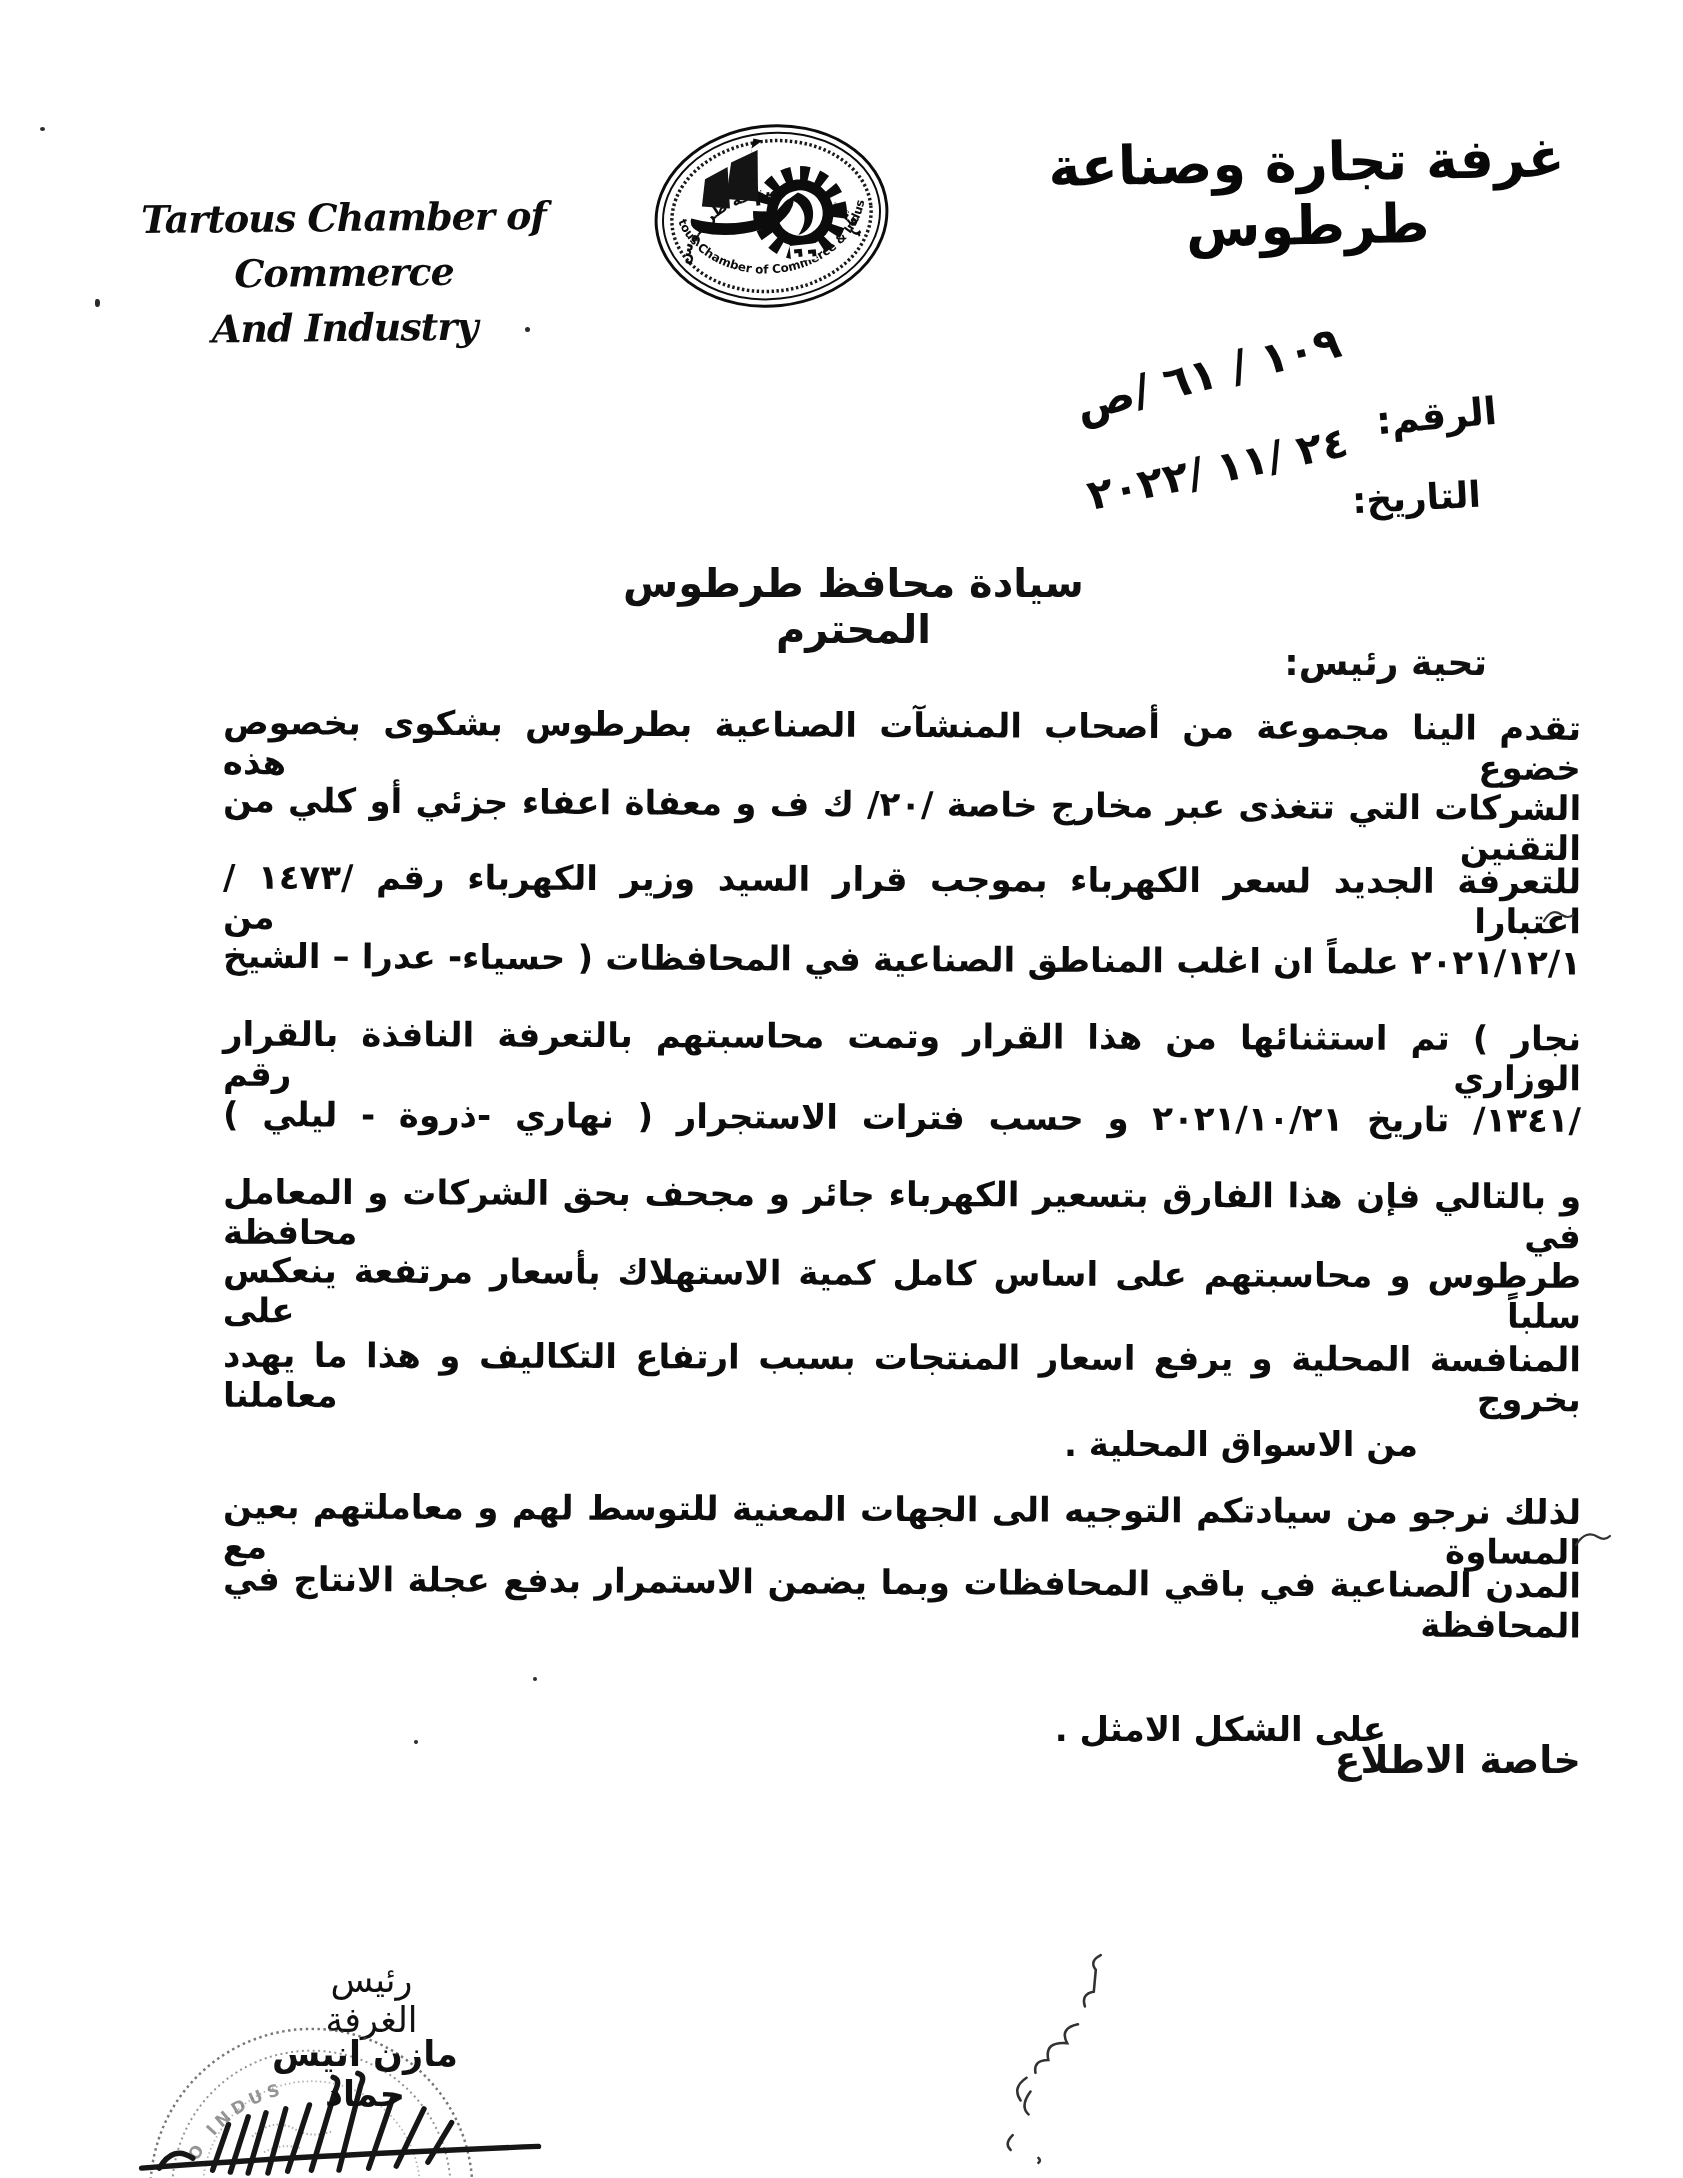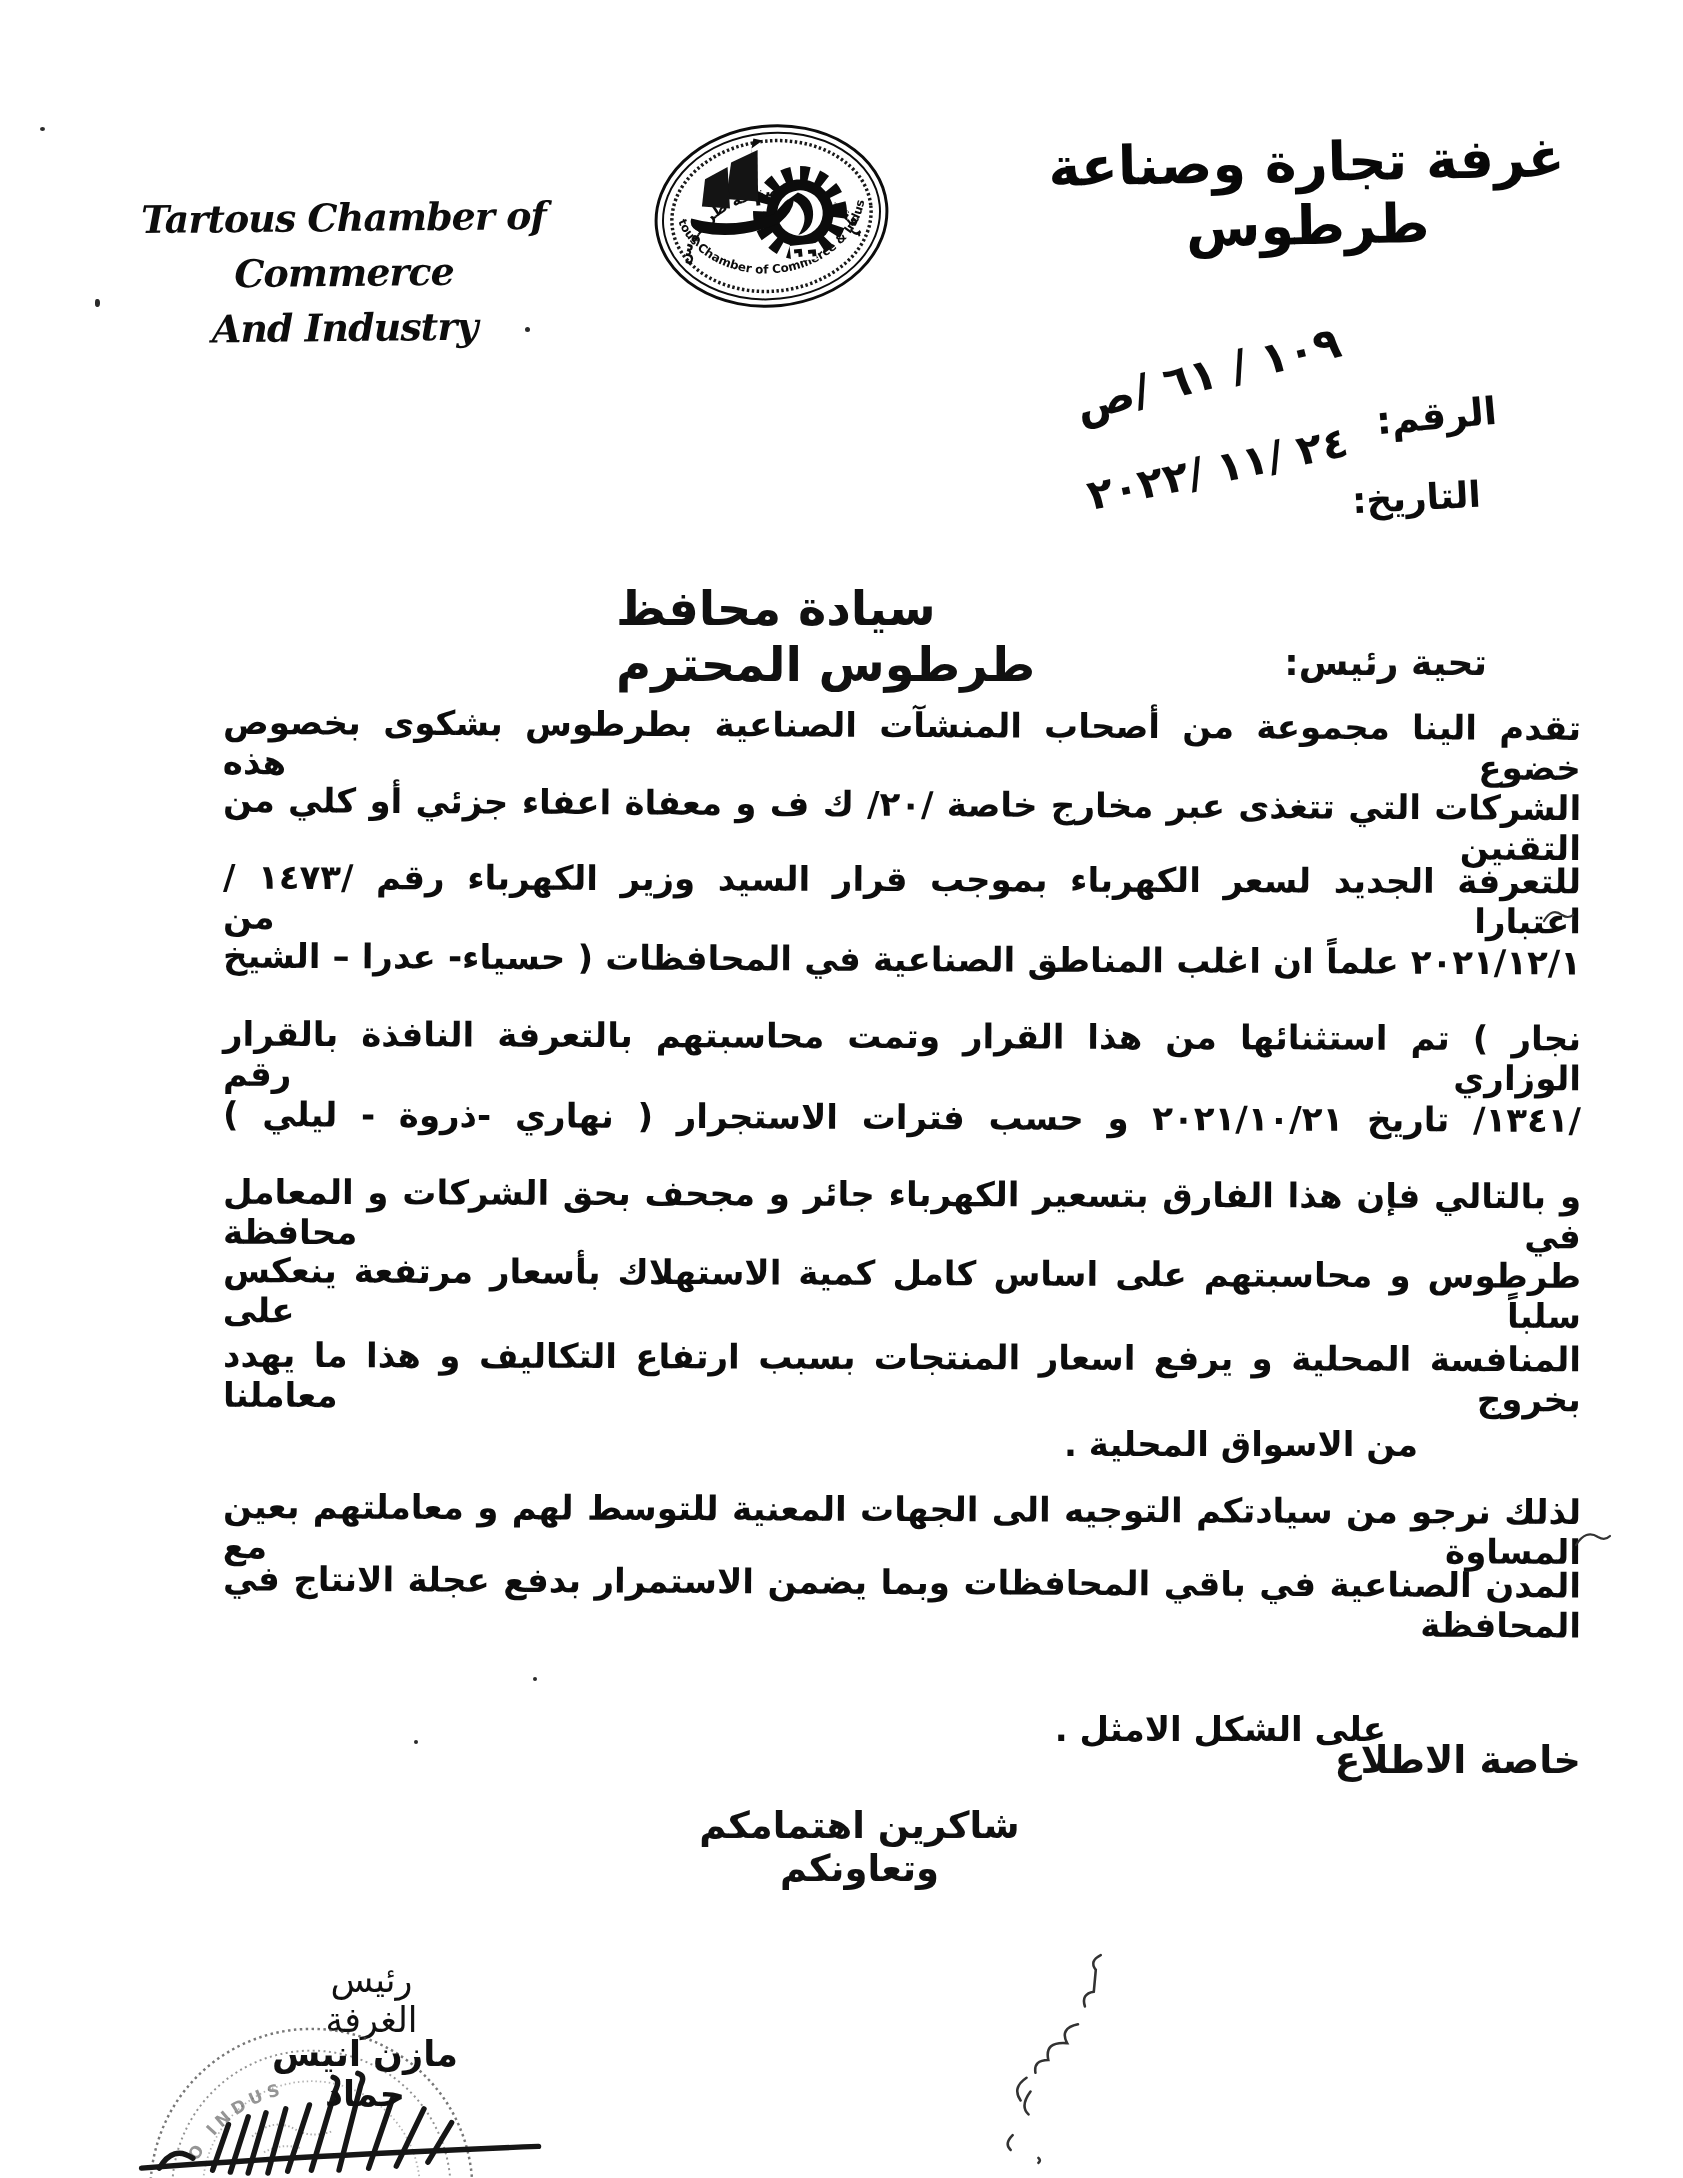--- a/index.html
+++ b/index.html
@@ -24,21 +24,21 @@
   
   .ref-label { position:absolute; font-weight:bold; font-size:38px; direction:rtl; color:#0c0c0c; }
   .ref-value { position:absolute; font-weight:bold; font-size:44px; direction:rtl; color:#0c0c0c; }
   .num-label { right:186px; top:394px; transform:rotate(-5deg); }
   .num-value { right:339px; top:348px; transform:rotate(-14deg); }
   .date-label { right:202px; top:477px; transform:rotate(-3deg); font-size:36px; }
   .date-value { right:333px; top:444px; transform:rotate(-12deg); font-size:42px; }
   
   .recipient {
     position:absolute; right:592px; top:560px; width:475px;
-    font-size:48px; font-weight:bold; direction:rtl; text-align:left;margin-top:20px;
+    font-size:40px; font-weight:bold; direction:rtl; text-align:center;
   }
   .greeting { position:absolute; right:196px; top:642px; font-size:36px; font-weight:bold; direction:rtl; }
   .bline {
     position:absolute; right:102px; width:1358px;
     font-size:34px; font-weight:bold; direction:rtl;
     text-align:justify; text-align-last:justify; color:#0d0d0d;
   }
   .bline.short { width:auto; text-align:right; text-align-last:right; }
   .review { position:absolute; right:102px; top:1738px; font-size:38px; font-weight:bold; direction:rtl; }
   .thanks { position:absolute; left:632px; top:1804px; width:455px; text-align:center; font-size:37px; font-weight:bold; direction:rtl; }
@@ -116,21 +116,20 @@
   <div class="bline" style="top:1097px; transform:rotate(0.25deg);">/١٣٤١/ تاريخ ٢٠٢١/١٠/٢١ و حسب فترات الاستجرار ( نهاري -ذروة - ليلي )</div>
   <div class="bline" style="top:1174px; transform:rotate(0.2deg);">و بالتالي فإن هذا الفارق بتسعير الكهرباء جائر و مجحف بحق الشركات و المعامل في محافظة</div>
   <div class="bline" style="top:1253px; transform:rotate(0.25deg);">طرطوس و محاسبتهم على اساس كامل كمية الاستهلاك بأسعار مرتفعة ينعكس سلباً على</div>
   <div class="bline" style="top:1337px; transform:rotate(0.2deg);">المنافسة المحلية و يرفع اسعار المنتجات بسبب ارتفاع التكاليف و هذا ما يهدد بخروج معاملنا</div>
   <div class="bline short" style="top:1424px; right:265px;">من الاسواق المحلية .</div>
   <div class="bline" style="top:1489px; transform:rotate(0.25deg);">لذلك نرجو من سيادتكم التوجيه الى الجهات المعنية للتوسط لهم و معاملتهم بعين المساوة مع</div>
   <div class="bline" style="top:1562px; transform:rotate(0.3deg);">المدن الصناعية في باقي المحافظات وبما يضمن الاستمرار بدفع عجلة الانتاج في المحافظة</div>
   <div class="bline short" style="top:1709px; right:297px;">على الشكل الامثل .</div>
 
   <div class="review">خاصة الاطلاع</div>
-  <div class="thanks">شاكرين اهتمامكم وتعاونكم</div>
 
   <div class="sig-title">رئيس الغرفة</div>
   <div class="sig-name">مازن انيس حماد</div>
 
   <div class="stamp-wrap">
     <svg width="436" height="158" viewBox="0 0 440 160">
       <circle cx="188" cy="172" r="163" fill="none" stroke="#4a4a4a" stroke-width="2.5" stroke-dasharray="2.5 3.5" opacity="0.75"></circle>
       <circle cx="188" cy="172" r="141" fill="none" stroke="#4a4a4a" stroke-width="2" stroke-dasharray="2 3.5" opacity="0.6"></circle>
       <circle cx="188" cy="172" r="110" fill="none" stroke="#555" stroke-width="1.8" stroke-dasharray="1.5 3" opacity="0.45"></circle>
       <defs>

